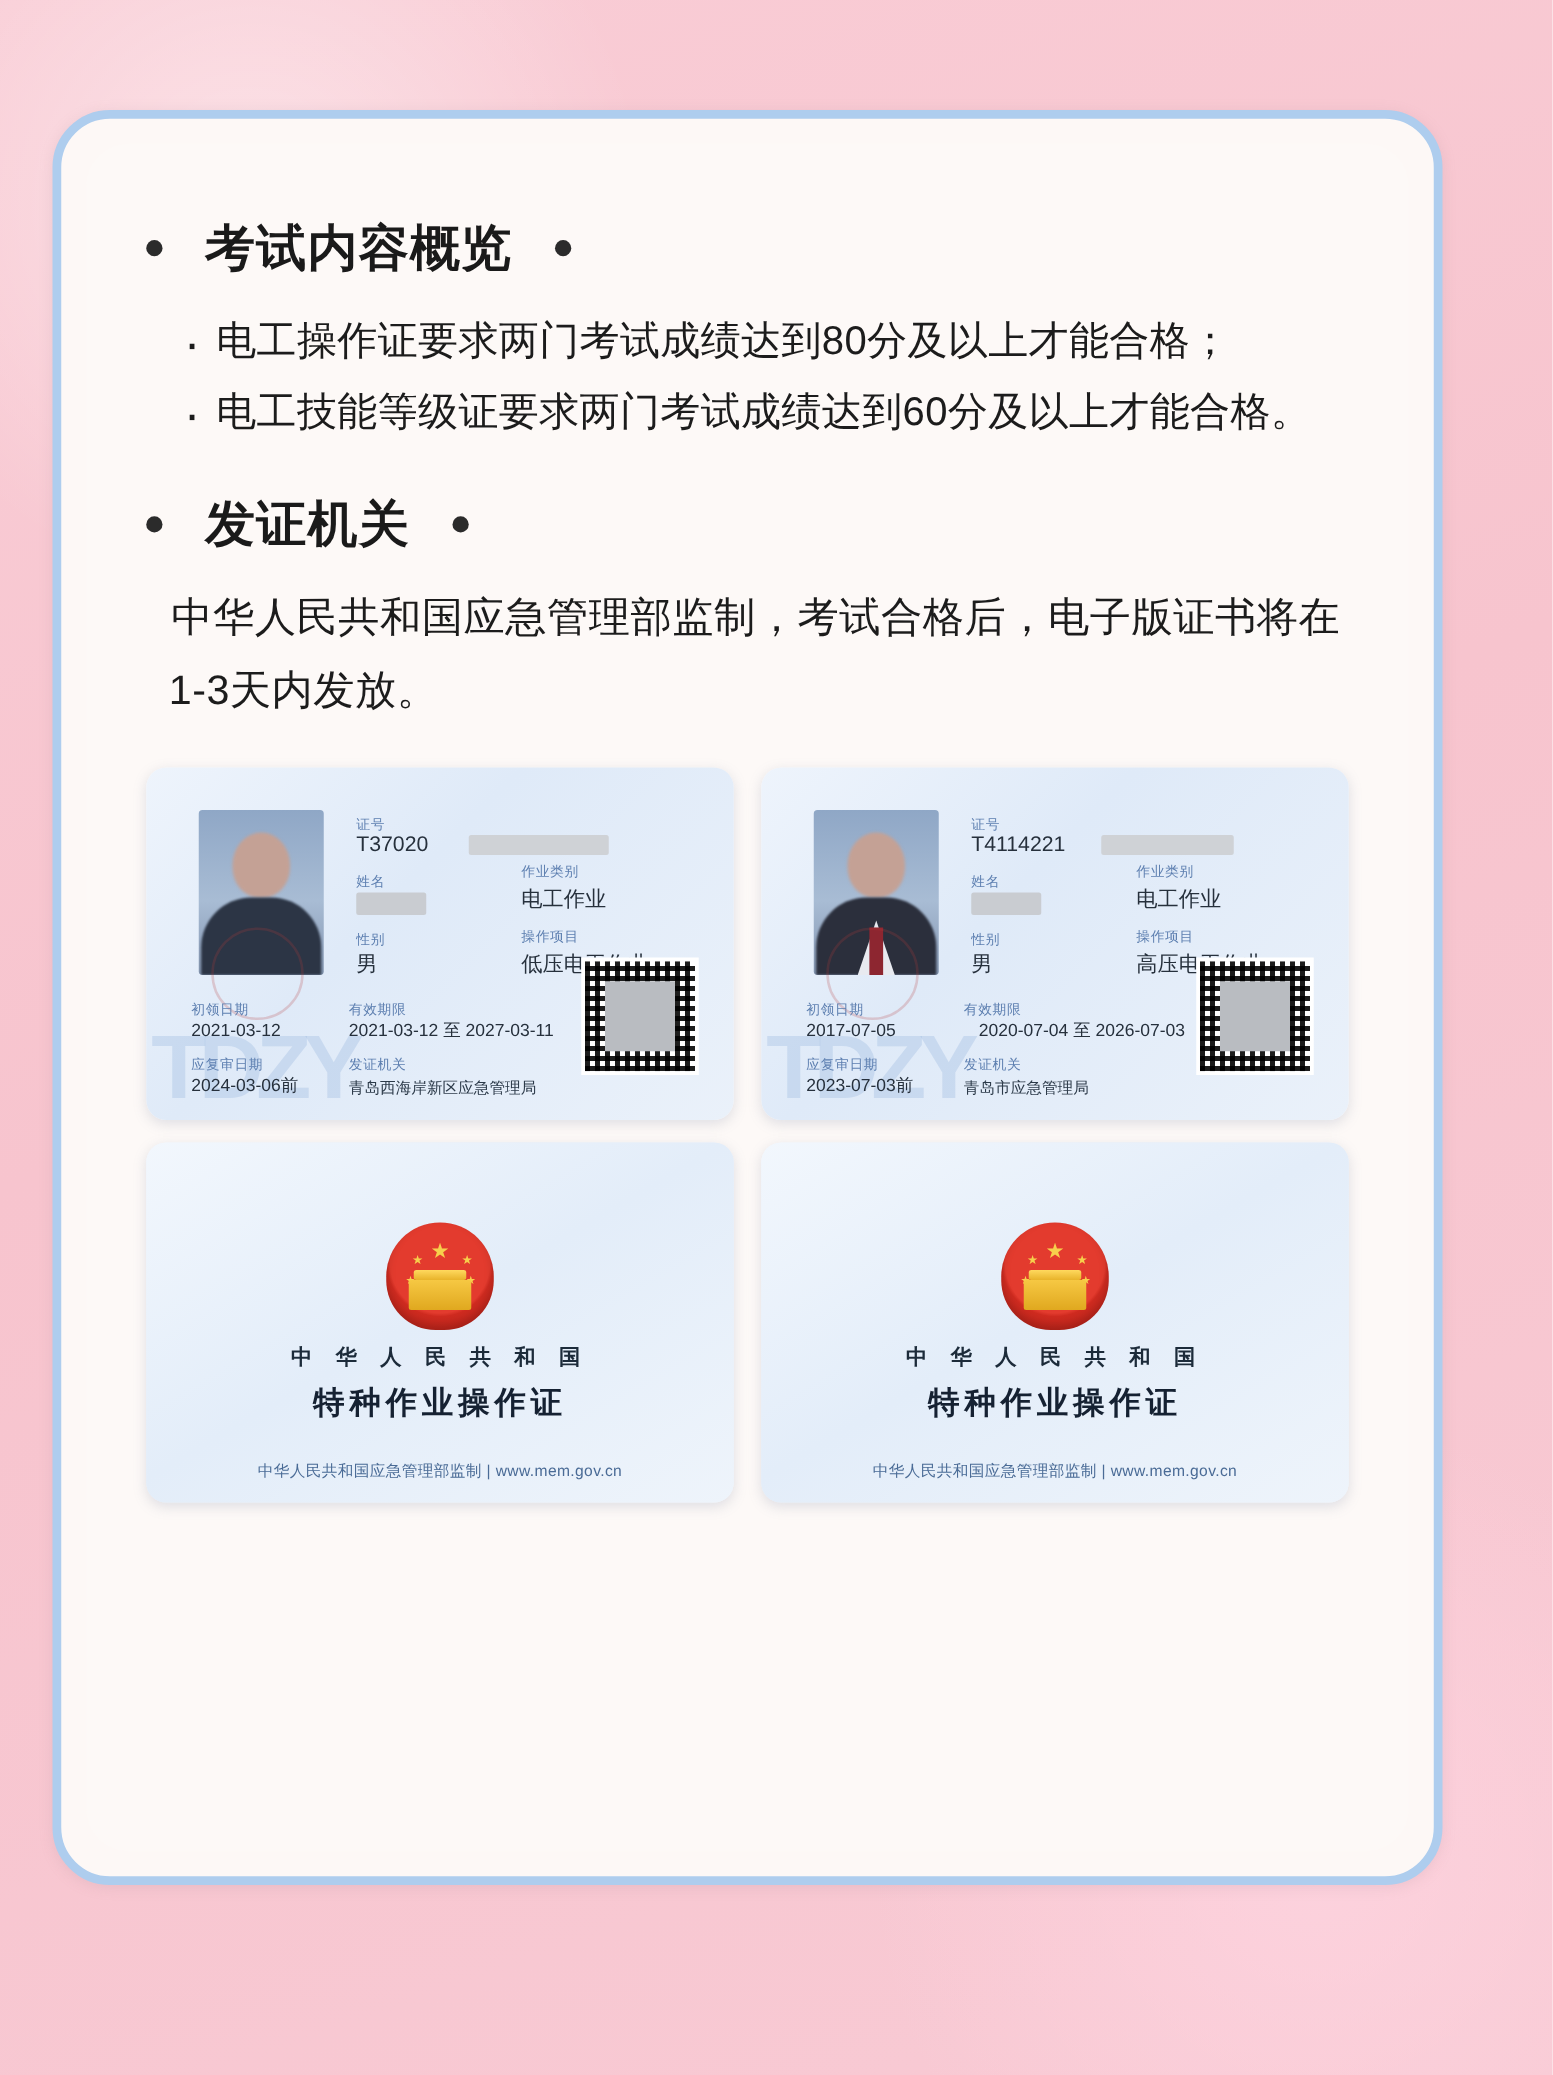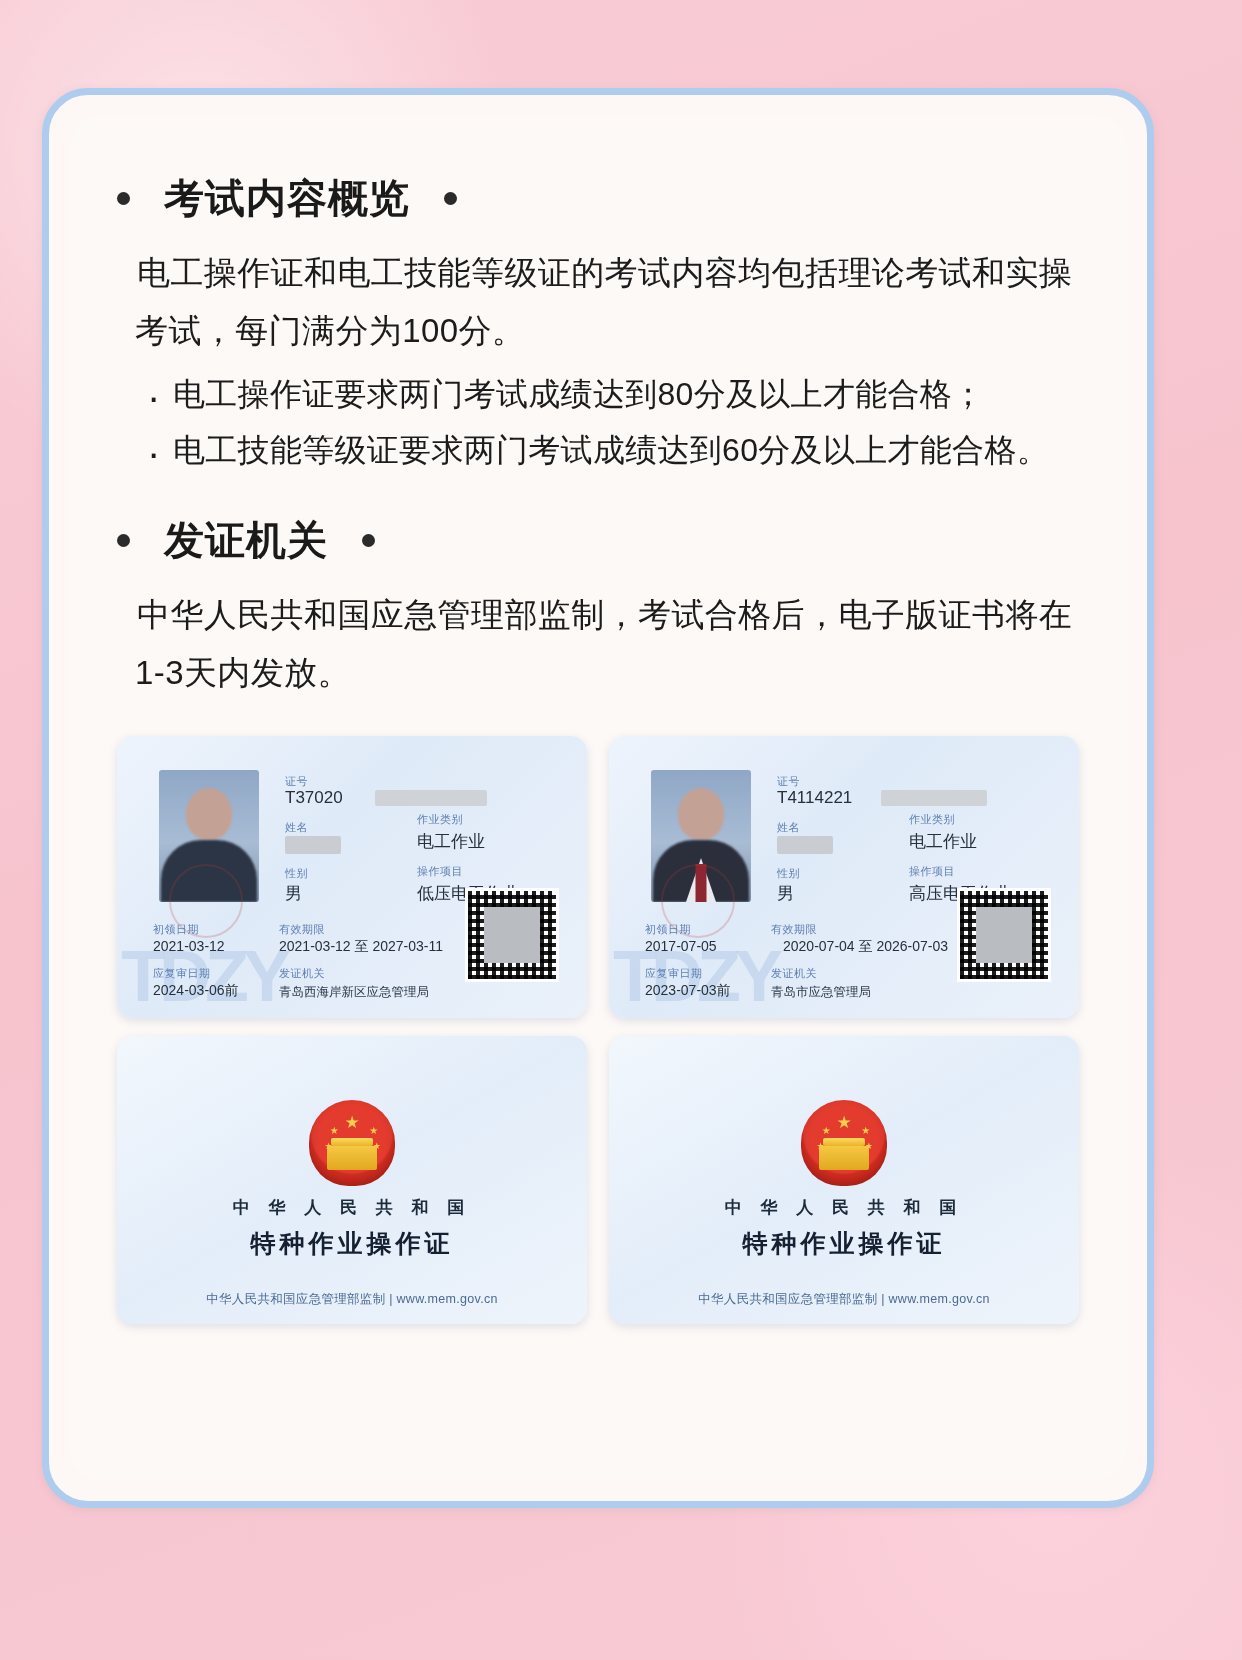--- a/index.html
+++ b/index.html
@@ -283,21 +283,20 @@
 <div class="bg-glow-b"></div>
 
 <div class="card-frame">
   <div class="card-inner">
 
     <h2 class="section-title">
       <span class="dot"></span>
       <span class="title-text"><span>考试内容概览</span></span>
       <span class="dot"></span>
     </h2>
-    <p class="para">电工操作证和电工技能等级证的考试内容均包括理论考试和实操考试，每门满分为100分。</p>
     <ul class="bullets">
       <li>电工操作证要求两门考试成绩达到80分及以上才能合格；</li>
       <li>电工技能等级证要求两门考试成绩达到60分及以上才能合格。</li>
     </ul>
 
     <div class="section-gap"></div>
 
     <h2 class="section-title">
       <span class="dot"></span>
       <span class="title-text"><span>发证机关</span></span>

